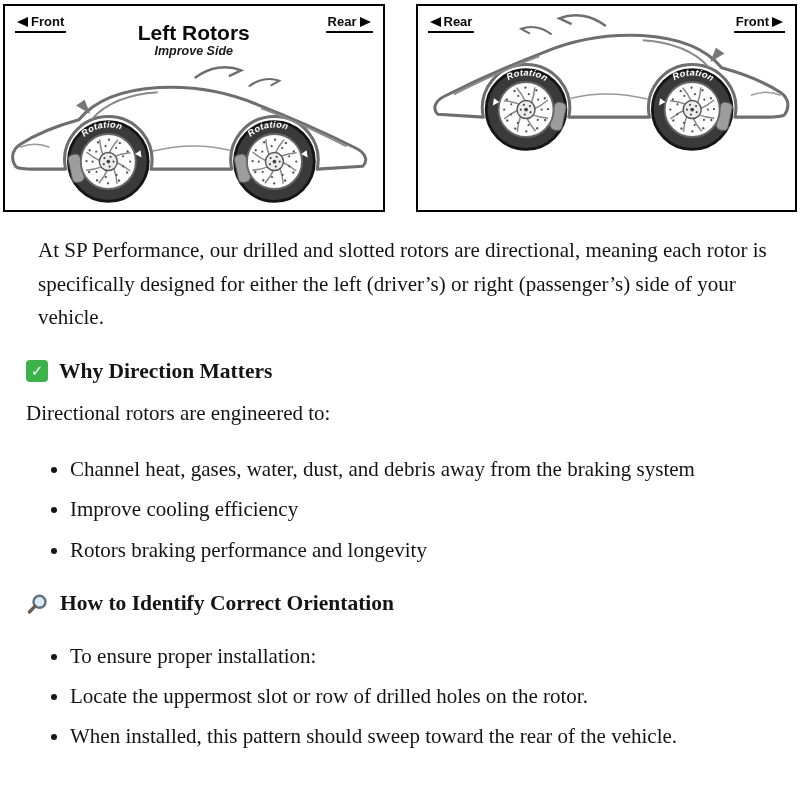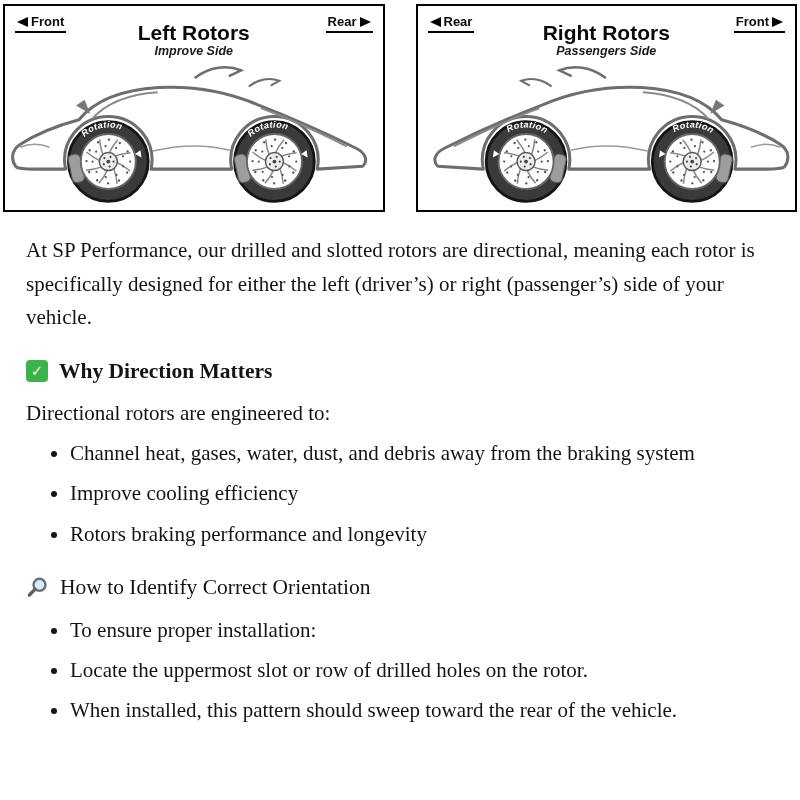--- a/index.html
+++ b/index.html
@@ -36,34 +36,34 @@
   .tri-left  { width:0; height:0; border-top:5px solid transparent; border-bottom:5px solid transparent; border-right:11px solid #000; }
   .tri-right { width:0; height:0; border-top:5px solid transparent; border-bottom:5px solid transparent; border-left:11px solid #000; }
   .car-svg { display:block; margin-top:1px; }
   .rot-text {
     font-family:"Liberation Sans", sans-serif; font-size:9.5px;
     font-weight:bold; font-style:italic; fill:#ffffff; letter-spacing:0.4px;
   }
 
   
   .content { padding:14px 28px 0 26px; font-size:21px; }
-  .intro { line-height:1.6; margin:8px 0 16px 0; }
+  .intro { line-height:1.6; margin:8px 0 16px 12px; }
   .sec-heading {
     display:flex; align-items:center; gap:11px;
     font-size:21.5px; font-weight:bold; margin:24px 0 14px 0;
   }
-  .sec-heading.regular { font-weight:normal; }
+  .sec-heading.regular { font-weight:bold;align-items:flex-end; }
   .check-badge {
     width:22px; height:22px; border-radius:4px; background:var(--check-green);
     color:#fff; display:inline-flex; align-items:center; justify-content:center;
     font-family:"DejaVu Sans", sans-serif; font-size:15px; font-weight:bold;
     flex:0 0 auto;
   }
   .lead { margin:14px 0 3px 0; line-height:1.5; }
-  ul.bullets { margin:8px 0 20px 14px; padding-left:30px; }
+  ul.bullets { margin:24px 0 20px 14px; padding-left:30px; }
   ul.bullets li { margin:7px 0; line-height:1.58; }
   .mag-icon { flex:0 0 auto; }
 </style>
 </head>
 <body>
 
 <div class="diagram">
 
   <div class="panel">
     <div class="dir-arrow pos-left">
@@ -130,24 +130,20 @@
 
   <div class="panel">
     <div class="dir-arrow pos-left">
       <span class="tri-left"></span>
       <span>Rear</span>
     </div>
     <div class="dir-arrow pos-right">
       <span>Front</span>
       <span class="tri-right"></span>
     </div>
-    <div class="panel-header">
-      <div class="panel-title">Right Rotors</div>
-      <div class="panel-subtitle">Passengers Side</div>
-    </div>
 
     <svg class="car-svg" viewBox="0 0 390 158" width="100%" height="150" preserveAspectRatio="xMidYMid meet">
       <g transform="translate(390,0) scale(-1,1)">
         <use href="#car-body"></use>
         <use href="#wheel" x="105" y="108"></use>
         <use href="#wheel" x="280" y="108"></use>
       </g>
 
       <path id="rotArcR1" d="M76.2,95.7 A36 36 0 0 1 143.8,95.7" fill="none"></path>
       <path id="rotArcR2" d="M251.2,95.7 A36 36 0 0 1 318.8,95.7" fill="none"></path>

